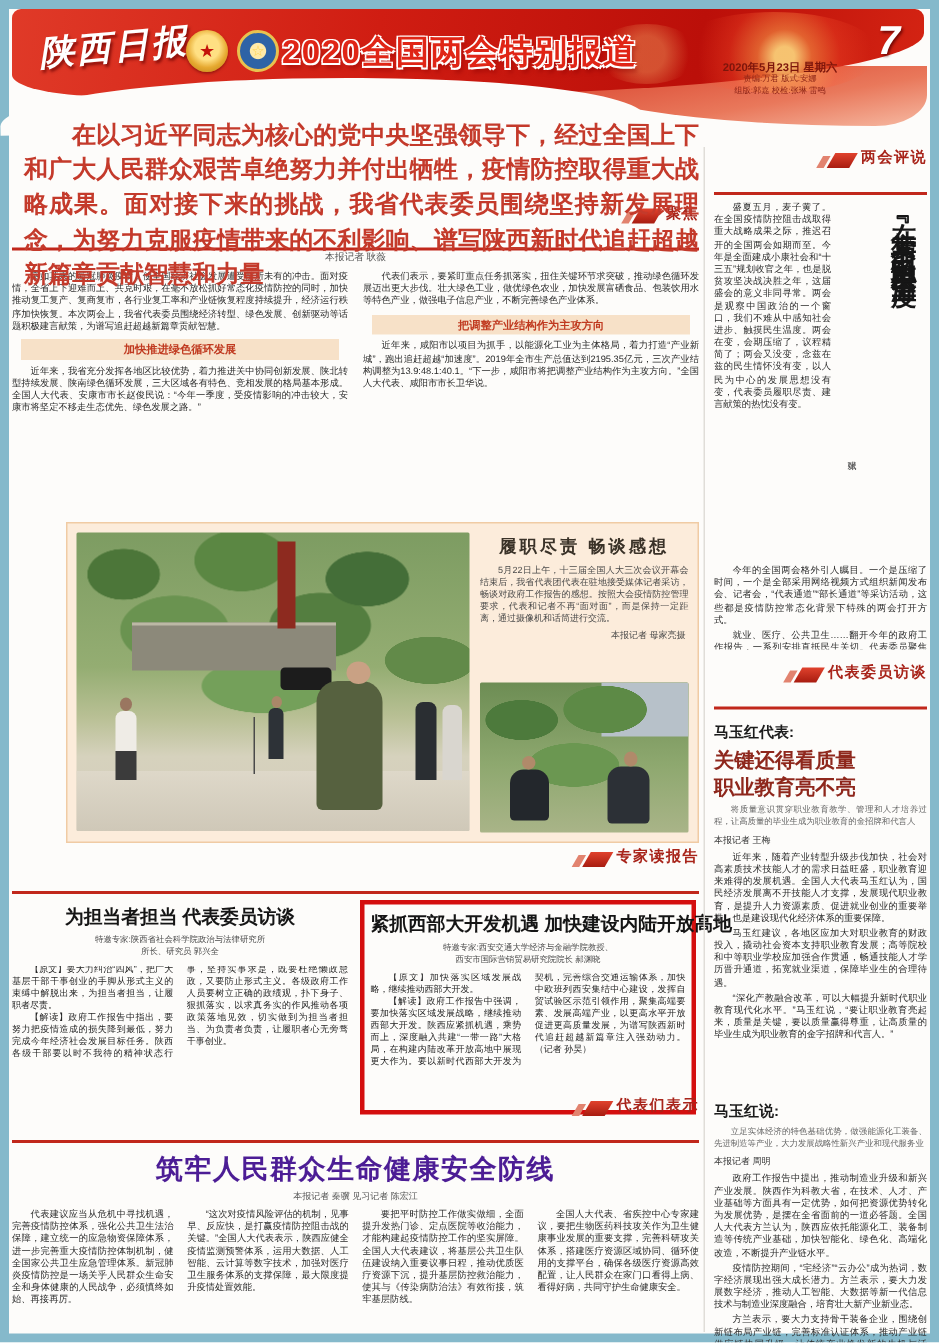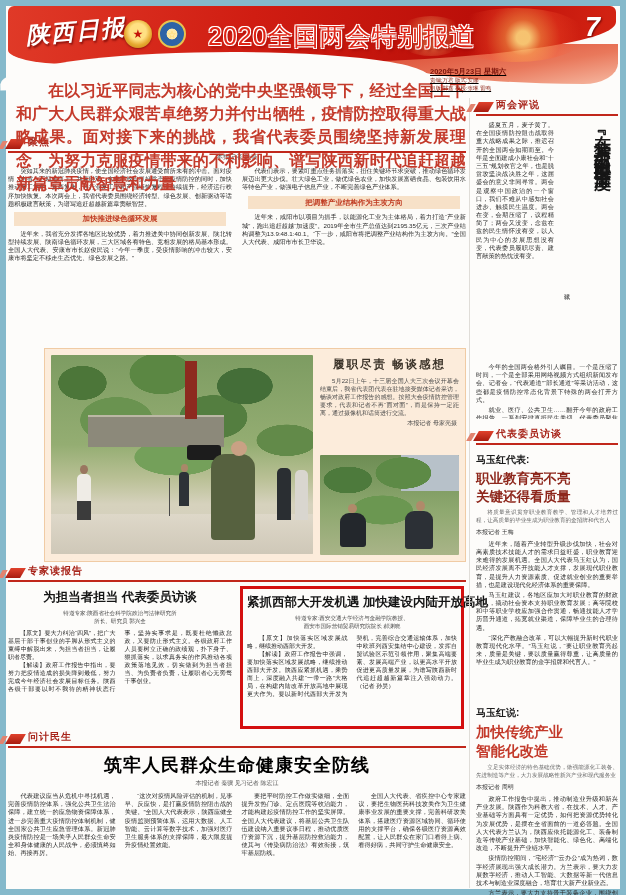--- a/index.html
+++ b/index.html
@@ -17,33 +17,33 @@
   #banner-tail{position:absolute;right:8px;top:44px;width:250px;height:40px;z-index:1;
     background:linear-gradient(170deg,#d8412c 0%,#e9785b 60%,#f6b9a2 100%);
     border-radius:0 0 16% 100% / 0 0 60% 100%;}
   #banner-swoosh{position:absolute;left:0px;top:52px;width:430px;height:34px;background:#fdfcfa;z-index:2;
     border-radius:50% 60% 0 0 / 90% 100% 0 0;transform:rotate(-1.2deg);}
   .masthead{position:absolute;left:18px;top:10px;font-family:"DejaVu Serif",serif;font-style:italic;font-weight:bold;
     font-size:23px;color:#fff;transform:rotate(-5deg);letter-spacing:2px;text-shadow:1px 2px 2px rgba(100,0,0,.7);}
   .emblem{position:absolute;top:14px;width:28px;height:28px;border-radius:50%;display:flex;align-items:center;justify-content:center;font-size:12px;}
   .emblem.nat{left:116px;background:radial-gradient(circle at 50% 42%, #ffe083 0 38%, #e6a930 62%, #b17a12 100%);color:#c31208;box-shadow:0 1px 2px rgba(80,0,0,.5);}
   .emblem.cppcc{left:150px;background:radial-gradient(circle, #ffeaa8 0 30%, #2e63a6 34% 100%);border:2px solid #e8c24f;color:#ffd34d;font-size:10px;box-sizing:border-box;}
-  .banner-title{position:absolute;left:200px;top:14px;font-size:25px;font-weight:400;letter-spacing:1px;color:#e02516;
+  .banner-title{position:absolute;left:180px;top:14px;font-size:22px;font-weight:700;letter-spacing:1px;color:#e02516;
     text-shadow:-1px -1px 0 #fff,1px -1px 0 #fff,-1px 1px 0 #fff,1px 1px 0 #fff,2px 3px 3px rgba(140,0,0,.55);white-space:nowrap;}
   .page-number{position:absolute;right:16px;top:6px;font-size:27px;font-weight:900;font-style:italic;color:#fff;text-shadow:1px 1px 2px rgba(90,0,0,.8);}
-  #date-block{position:absolute;right:16px;top:67px;width:180px;text-align:left;z-index:4;line-height:1.35;text-decoration:underline;}
+  #date-block{position:absolute;right:16px;top:40px;width:180px;text-align:center;z-index:4;line-height:1.35;}
   #date-block .date-line{font-size:7.5px;font-weight:bold;color:#7c150b;}
   #date-block .credit{font-size:5.5px;color:#8d2417;}
 
   
   #intro{position:absolute;left:16px;top:79px;width:450px;font-size:16px;font-weight:bold;color:#c43a2b;
     line-height:1.45;text-align:justify;text-indent:2em;z-index:3;}
 
   
-  .sec-label{display:flex;align-items:flex-end;gap:5px;border-bottom:2px solid #c1271b;padding-bottom:2px;}
+  .sec-label{display:flex;align-items:flex-end;gap:5px;border-bottom:2px solid #c1271b;padding-bottom:16px;justify-content:flex-end;}
   .slash{width:15px;height:10px;background:linear-gradient(#e0422d,#a81c10);transform:skewX(-30deg);position:relative;}
   .slash:after{content:"";position:absolute;left:-7px;top:2px;width:5px;height:8px;background:#e2836f;}
   .sec-label .lbl{font-size:10px;font-weight:900;color:#a8241a;letter-spacing:1px;}
   .smalltext{font-size:6.2px;line-height:1.32;color:#2a2a2a;text-align:justify;}
   .smalltext p{margin:0 0 2px;text-indent:2em;}
 
   
   #focus{position:absolute;left:8px;top:135px;width:458px;}
   #focus h1{margin:8px 0 2px;text-align:center;font-size:25px;font-weight:900;color:#141414;letter-spacing:1px;}
   #focus .byline{text-align:center;font-size:6.5px;color:#555;margin-bottom:5px;}
@@ -99,21 +99,21 @@
   .exp-article{width:224px;box-sizing:border-box;}
   .exp-article h2{margin:3px 0 3px;font-size:12.5px;font-weight:900;text-align:center;color:#151515;white-space:nowrap;}
   .exp-line{font-size:5.6px;color:#4c4c4c;text-align:center;line-height:1.5;}
   .exp-body{margin-top:4px;columns:2;column-gap:9px;height:94px;overflow:hidden;}
   .exp-body p{font-size:6px;line-height:1.33;text-align:justify;color:#242424;margin:0;text-indent:2em;}
   #red-box{border:3px solid #d40f0f;padding:2px 4px 3px;height:143px;box-sizing:border-box;}
   #red-box h2{font-size:12.5px;}
 
   
   #minsheng{position:absolute;left:8px;top:730px;width:458px;}
-  #minsheng h1{margin:5px 0 2px;text-align:center;font-size:18px;font-weight:900;color:#000000;letter-spacing:1px;}
+  #minsheng h1{margin:5px 0 2px;text-align:center;font-size:18px;font-weight:900;color:#4c1d95;letter-spacing:1px;}
   #minsheng .byline{text-align:center;font-size:6px;color:#555;margin-bottom:4px;}
   #minsheng .cols{display:flex;gap:9px;height:100px;overflow:hidden;}
   #minsheng .col{flex:1;}
 
   
   #sidebar{position:absolute;left:469px;top:98px;width:149px;height:790px;border-left:1px solid #e0ddd8;padding-left:6px;box-sizing:border-box;}
   #comment-block{display:flex;gap:4px;margin-top:5px;height:238px;overflow:hidden;}
   #comment-block .ctext{width:78px;flex:none;}
   .vwrap{flex:1;position:relative;display:flex;justify-content:flex-end;padding-right:2px;}
   .vtitle{writing-mode:vertical-rl;font-size:17px;font-weight:900;color:#161616;letter-spacing:3px;line-height:1.6;}
@@ -230,21 +230,21 @@
           <p>【原文】加快落实区域发展战略，继续推动西部大开发。</p>
           <p>【解读】政府工作报告中强调，要加快落实区域发展战略，继续推动西部大开发。陕西应紧抓机遇，乘势而上，深度融入共建“一带一路”大格局，在构建内陆改革开放高地中展现更大作为。要以新时代西部大开发为契机，完善综合交通运输体系，加快中欧班列西安集结中心建设，发挥自贸试验区示范引领作用，聚集高端要素、发展高端产业，以更高水平开放促进更高质量发展，为谱写陕西新时代追赶超越新篇章注入强劲动力。（记者 孙昊）</p>
         </div>
       </div>
     </div>
   </div>
 
   <div id="minsheng">
     <div class="sec-label">
       <div class="slash"></div>
-      <div class="lbl">问计民生</div>
+      <div class="lbl">代表们表示</div>
     </div>
     <h1>筑牢人民群众生命健康安全防线</h1>
     <div class="byline">本报记者 秦骥  见习记者 陈宏江</div>
     <div class="cols">
       <div class="col smalltext" style="text-indent:2em;">代表建议应当从危机中寻找机遇，完善疫情防控体系，强化公共卫生法治保障，建立统一的应急物资保障体系，进一步完善重大疫情防控体制机制，健全国家公共卫生应急管理体系。新冠肺炎疫情防控是一场关乎人民群众生命安全和身体健康的人民战争，必须慎终如始、再接再厉。</div>
       <div class="col smalltext" style="text-indent:2em;">“这次对疫情风险评估的机制，见事早、反应快，是打赢疫情防控阻击战的关键。”全国人大代表表示，陕西应健全疫情监测预警体系，运用大数据、人工智能、云计算等数字技术，加强对医疗卫生服务体系的支撑保障，最大限度提升疫情处置效能。</div>
       <div class="col smalltext" style="text-indent:2em;">要把平时防控工作做实做细，全面提升发热门诊、定点医院等收治能力，才能构建起疫情防控工作的坚实屏障。全国人大代表建议，将基层公共卫生队伍建设纳入重要议事日程，推动优质医疗资源下沉，提升基层防控救治能力，使其与《传染病防治法》有效衔接，筑牢基层防线。</div>
       <div class="col smalltext" style="text-indent:2em;">全国人大代表、省疾控中心专家建议，要把生物医药科技攻关作为卫生健康事业发展的重要支撑，完善科研攻关体系，搭建医疗资源区域协同、循环使用的支撑平台，确保各级医疗资源高效配置，让人民群众在家门口看得上病、看得好病，共同守护生命健康安全。</div>
     </div>
   </div>
@@ -267,38 +267,34 @@
     </div>
 
     <div class="sec-label" id="interviews-header">
       <div class="slash"></div>
       <div class="lbl">代表委员访谈</div>
     </div>
 
     <div>
       <div class="iv-name">马玉红代表:</div>
       <div class="iv-title dark">
+        <div>关键还得看质量</div>
         <div>职业教育亮不亮</div>
-        <div>关键还得看质量</div>
       </div>
       <div class="iv-sub">将质量意识贯穿职业教育教学、管理和人才培养过程，让高质量的毕业生成为职业教育的金招牌和代言人</div>
       <div class="iv-by">本报记者 王梅</div>
       <div class="iv-body smalltext" id="iv1-body">
         <p>近年来，随着产业转型升级步伐加快，社会对高素质技术技能人才的需求日益旺盛，职业教育迎来难得的发展机遇。全国人大代表马玉红认为，国民经济发展离不开技能人才支撑，发展现代职业教育，是提升人力资源素质、促进就业创业的重要举措，也是建设现代化经济体系的重要保障。</p>
         <p>马玉红建议，各地区应加大对职业教育的财政投入，撬动社会资本支持职业教育发展；高等院校和中等职业学校应加强合作贯通，畅通技能人才学历晋升通道，拓宽就业渠道，保障毕业生的合理待遇。</p>
         <p>“深化产教融合改革，可以大幅提升新时代职业教育现代化水平。”马玉红说，“要让职业教育亮起来，质量是关键，要以质量赢得尊重，让高质量的毕业生成为职业教育的金字招牌和代言人。”</p>
       </div>
     </div>
 
     <div>
       <div class="iv-name">马玉红说:</div>
-      <div class="iv-title bright">
-        <div>加快传统产业</div>
-        <div>智能化改造</div>
-      </div>
       <div class="iv-sub">立足实体经济的特色基础优势，做强能源化工装备、先进制造等产业，大力发展战略性新兴产业和现代服务业</div>
       <div class="iv-by">本报记者 周明</div>
       <div class="iv-body smalltext" id="iv2-body">
         <p>政府工作报告中提出，推动制造业升级和新兴产业发展。陕西作为科教大省，在技术、人才、产业基础等方面具有一定优势，如何把资源优势转化为发展优势，是摆在全省面前的一道必答题。全国人大代表方兰认为，陕西应依托能源化工、装备制造等传统产业基础，加快智能化、绿色化、高端化改造，不断提升产业链水平。</p>
         <p>疫情防控期间，“宅经济”“云办公”成为热词，数字经济展现出强大成长潜力。方兰表示，要大力发展数字经济，推动人工智能、大数据等新一代信息技术与制造业深度融合，培育壮大新产业新业态。</p>
         <p>方兰表示，要大力支持骨干装备企业，围绕创新链布局产业链，完善标准认证体系，推动产业链供应链协同升级，让传统产业焕发新的生机与活力。</p>
       </div>
     </div>
   </div>
 </div>

